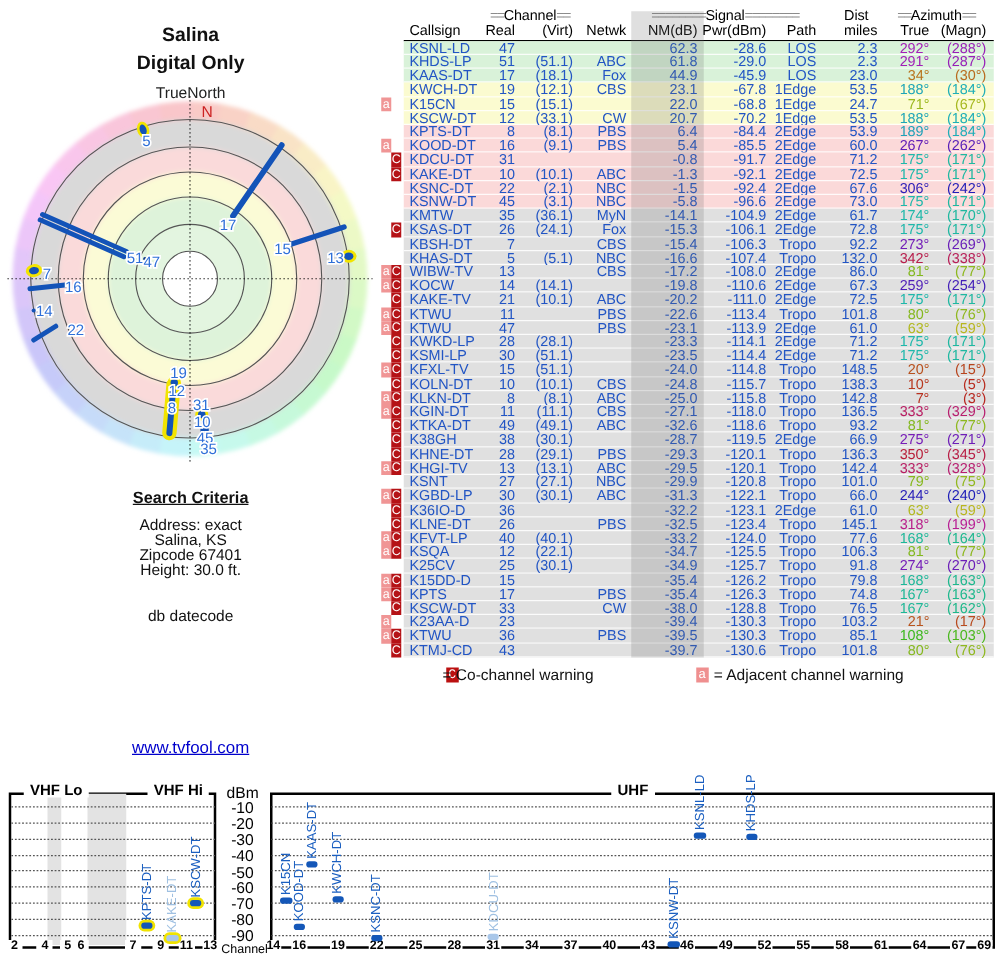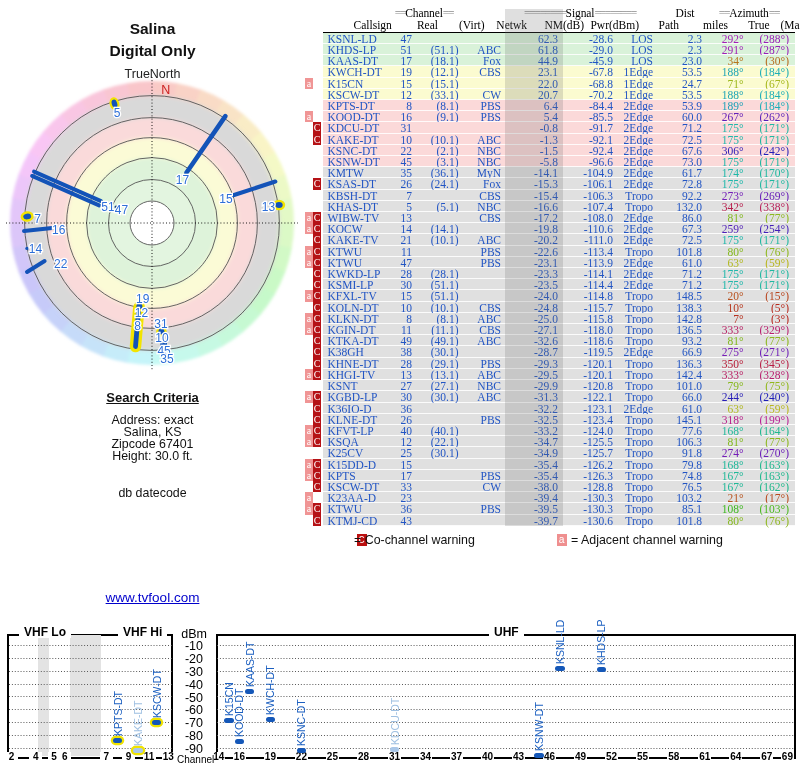--- a/index.html
+++ b/index.html
@@ -10,27 +10,27 @@
 #t3 { position:absolute; left:0; top:66.5px; width:305px; text-align:center; font-size:12.5px; color:#222; }
 #radar { position:absolute; left:1px; top:60px; }
 .rl { font-family:"Liberation Sans",sans-serif; font-size:12px; fill:#2e6fd8; stroke:#fff; stroke-width:2.6; paint-order:stroke; }
 .nn { font-family:"Liberation Sans",sans-serif; font-size:12.5px; fill:#c22; }
 
 #sc { position:absolute; left:0; top:392px; width:305px; text-align:center; font-size:12.4px; color:#111; line-height:12.1px; }
 #sc .tt { font-size:13px; font-weight:bold; text-decoration:underline; margin-bottom:10px; }
 #link { position:absolute; left:0; top:590px; width:305px; text-align:center; font-size:13.5px; }
 #link a { color:#00c;margin-top:32px; }
 
-#tbl { position:absolute; left:323.0px; top:6.5px; width:472px; font-family:Liberation Serif, serif; font-size:11.5px; color:#2255c4; }
+#tbl { position:absolute; left:323.0px; top:6.5px; width:472px; font-family:Liberation Sans, sans-serif; font-size:11.5px; color:#2255c4; }
 #tbl .h1, #tbl .h2 { position:relative; height:13.5px; color:#000; }
 #tbl .h1 { height:12px; }
 #tbl .h1 i { font-style:normal; color:#8c8c8c; letter-spacing:-1.3px; }
 #tbl .hc { position:absolute; top:0; text-align:center; letter-spacing:-0.1px; }
 #tbl .h2 { border-bottom:1px solid #000; height:14.3px; }
-#tbl .h2 .c { color:#000;margin-left:26px; }
+#tbl .h2 .c { color:#000; }
 #tbl .tr { position:relative; height:11.21px; line-height:12.3px; border-bottom:1px solid rgba(255,255,255,0.85); }
 #tbl .g { background:#d9f2d9; }
 #tbl .y { background:#fbfbd0; }
 #tbl .p { background:#fbd9d9; }
 #tbl .e { background:#e0e0e0; }
 .c { position:absolute; white-space:pre; }
 .cs   { left:4.5px;  width:62px; }
 .real { left:45px; width:44px; text-align:right; }
 .virt { left:92px; width:43.5px; text-align:right; }
 .net  { left:136px; width:42px; text-align:right; }

